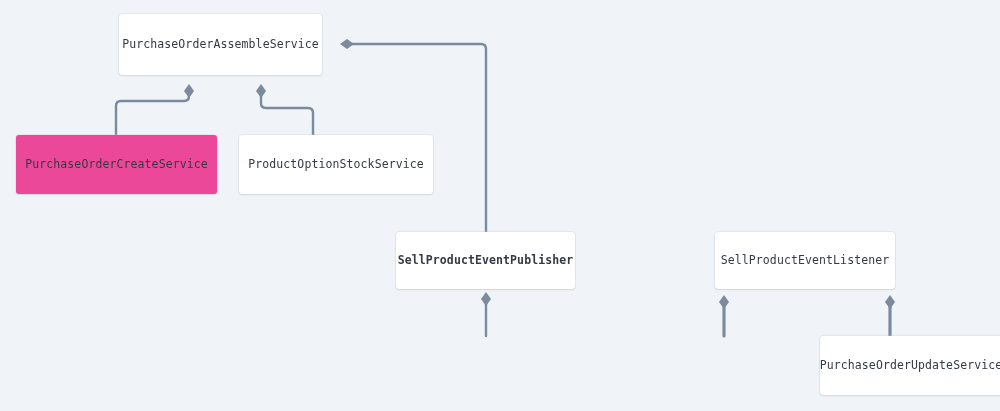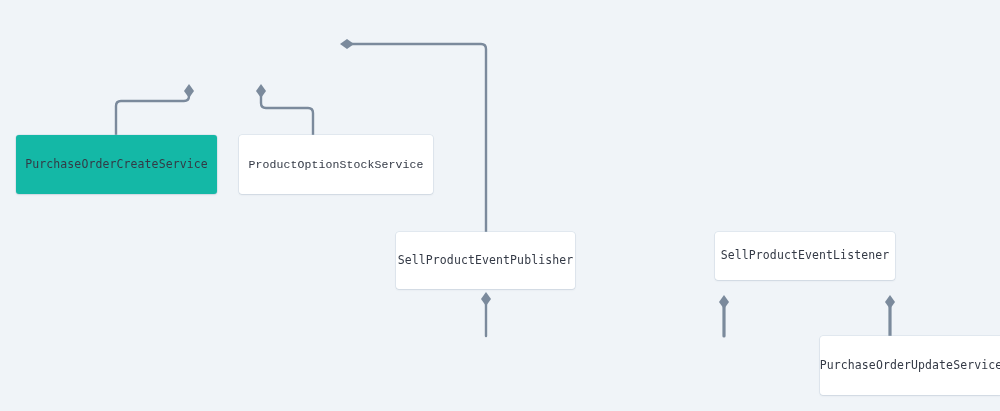--- a/index.html
+++ b/index.html
@@ -75,34 +75,37 @@
       <path d="M 724 336 L 724 307" fill="none" stroke="#7b8a9c" stroke-width="3.2" stroke-linecap="round"></path>
       <polygon points="724,295 729,302 724,309 719,302" fill="#7b8a9c"></polygon>
     </g>
 
     <g>
       <path d="M 890 336 L 890 307" fill="none" stroke="#7b8a9c" stroke-width="3.2" stroke-linecap="round"></path>
       <polygon points="890,295 895,302 890,309 885,302" fill="#7b8a9c"></polygon>
     </g>
   </svg>
 
+  <div class="node" style="left: 119px; top: 14px; width: 203px; height: 61px; background: rgb(255, 255, 255);">
+    <span class="node-label" style="color: rgb(52, 58, 70);">PurchaseOrderAssembleService</span>
+  </div>
 
-  <div class="node" style="left: 16px; top: 135px; width: 201px; height: 59px; background: #14b8a6;">
+  <div class="node" style="left: 16px; top: 135px; width: 201px; height: 59px; background: #ec4899;">
     <span class="node-label" style="color: rgb(52, 58, 70);">PurchaseOrderCreateService</span>
   </div>
 
   <div class="node" style="left: 239px; top: 135px; width: 194px; height: 59px; background: rgb(255, 255, 255);">
-    <span class="node-label" style="color: rgb(52, 58, 70); font-family: Liberation Mono, monospace;">ProductOptionStockService</span>
+    <span class="node-label" style="color: rgb(52, 58, 70);">ProductOptionStockService</span>
   </div>
 
   <div class="node" style="left: 396px; top: 232px; width: 179px; height: 57px; background: rgb(255, 255, 255);">
-    <span class="node-label" style="color: rgb(52, 58, 70);">SellProductEventPublisher</span>
+    <span class="node-label" style="color: rgb(52, 58, 70); font-weight: bold;">SellProductEventPublisher</span>
   </div>
 
-  <div class="node" style="left: 715px; top: 232px; width: 180px; height: 48px; background: rgb(255, 255, 255);">
+  <div class="node" style="left: 715px; top: 232px; width: 180px; height: 57px; background: rgb(255, 255, 255);">
     <span class="node-label" style="color: rgb(52, 58, 70);">SellProductEventListener</span>
   </div>
 
 
 
   <div class="node" style="left: 820px; top: 336px; width: 182px; height: 59px; background: rgb(255, 255, 255);">
     <span class="node-label" style="color: rgb(52, 58, 70);">PurchaseOrderUpdateService</span>
   </div>
 
 </div>

